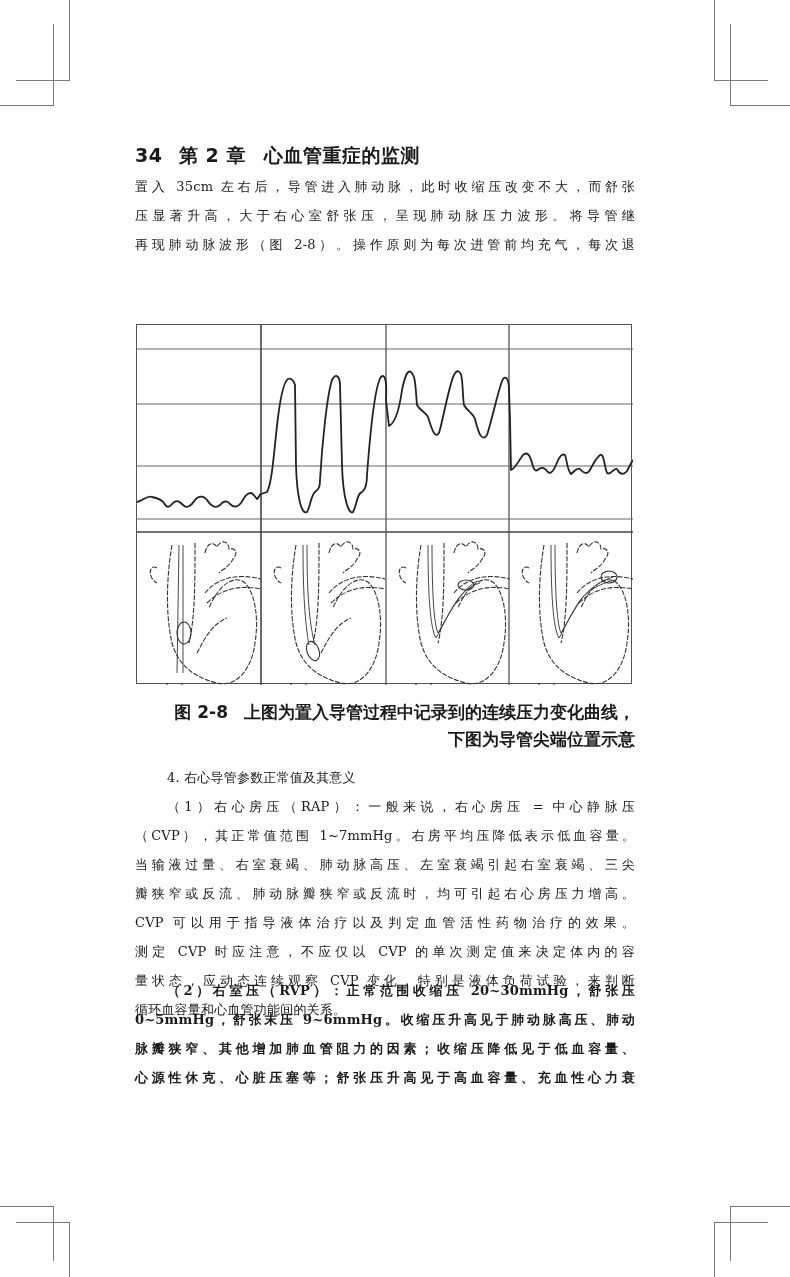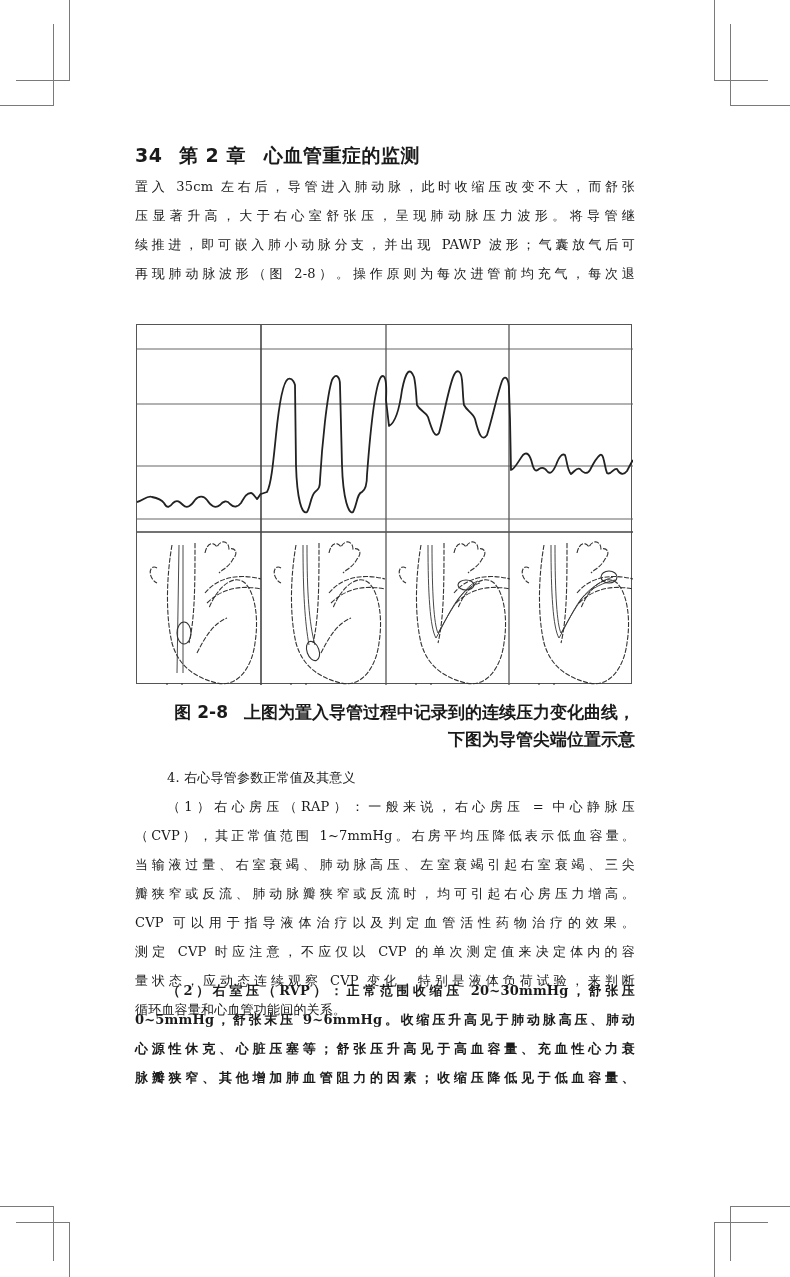--- a/index.html
+++ b/index.html
@@ -58,21 +58,20 @@
 <div class="crop" style="left:714px;top:1222px;width:54px;height:1px;"></div>
 <div class="crop" style="left:714px;top:1222px;width:1px;height:55px;"></div>
 
 <div class="header">
   <span class="pg">34</span><span class="ch">第 2 章</span><span>心血管重症的监测</span>
 </div>
 
 <div class="para" style="top:172px;">
   <span class="line">置入 35cm 左右后，导管进入肺动脉，此时收缩压改变不大，而舒张</span>
   <span class="line">压显著升高，大于右心室舒张压，呈现肺动脉压力波形。将导管继</span>
-  <span class="line">续推进，即可嵌入肺小动脉分支，并出现 PAWP 波形；气囊放气后可</span>
   <span class="line">再现肺动脉波形（图 2-8）。操作原则为每次进管前均充气，每次退</span>
 </div>
 
 <div class="figure">
   <svg width="496" height="360" viewBox="0 0 496 360">
 
     <g stroke="#666" stroke-width="1.2" fill="none">
       <line x1="0" y1="24" x2="496" y2="24"></line>
       <line x1="0" y1="79" x2="496" y2="79"></line>
       <line x1="0" y1="141" x2="496" y2="141"></line>
@@ -149,15 +148,15 @@
   <span class="line">瓣狭窄或反流、肺动脉瓣狭窄或反流时，均可引起右心房压力增高。</span>
   <span class="line">CVP 可以用于指导液体治疗以及判定血管活性药物治疗的效果。</span>
   <span class="line">测定 CVP 时应注意，不应仅以 CVP 的单次测定值来决定体内的容</span>
   <span class="line">量状态，应动态连续观察 CVP 变化，特别是液体负荷试验，来判断</span>
   <span class="line last">循环血容量和心血管功能间的关系。</span>
 </div>
 
 <div class="para" style="top:976px;font-weight:bold;">
   <span class="line" style="padding-left:32px;">（2）右室压（RVP）：正常范围收缩压 20~30mmHg，舒张压</span>
   <span class="line">0~5mmHg，舒张末压 9~6mmHg。收缩压升高见于肺动脉高压、肺动</span>
+  <span class="line">脉瓣狭窄、其他增加肺血管阻力的因素；收缩压降低见于低血容量、</span>
   <span class="line">心源性休克、心脏压塞等；舒张压升高见于高血容量、充血性心力衰</span>
-  <span class="line">脉瓣狭窄、其他增加肺血管阻力的因素；收缩压降低见于低血容量、</span>
 </div>
 
 </body></html>

